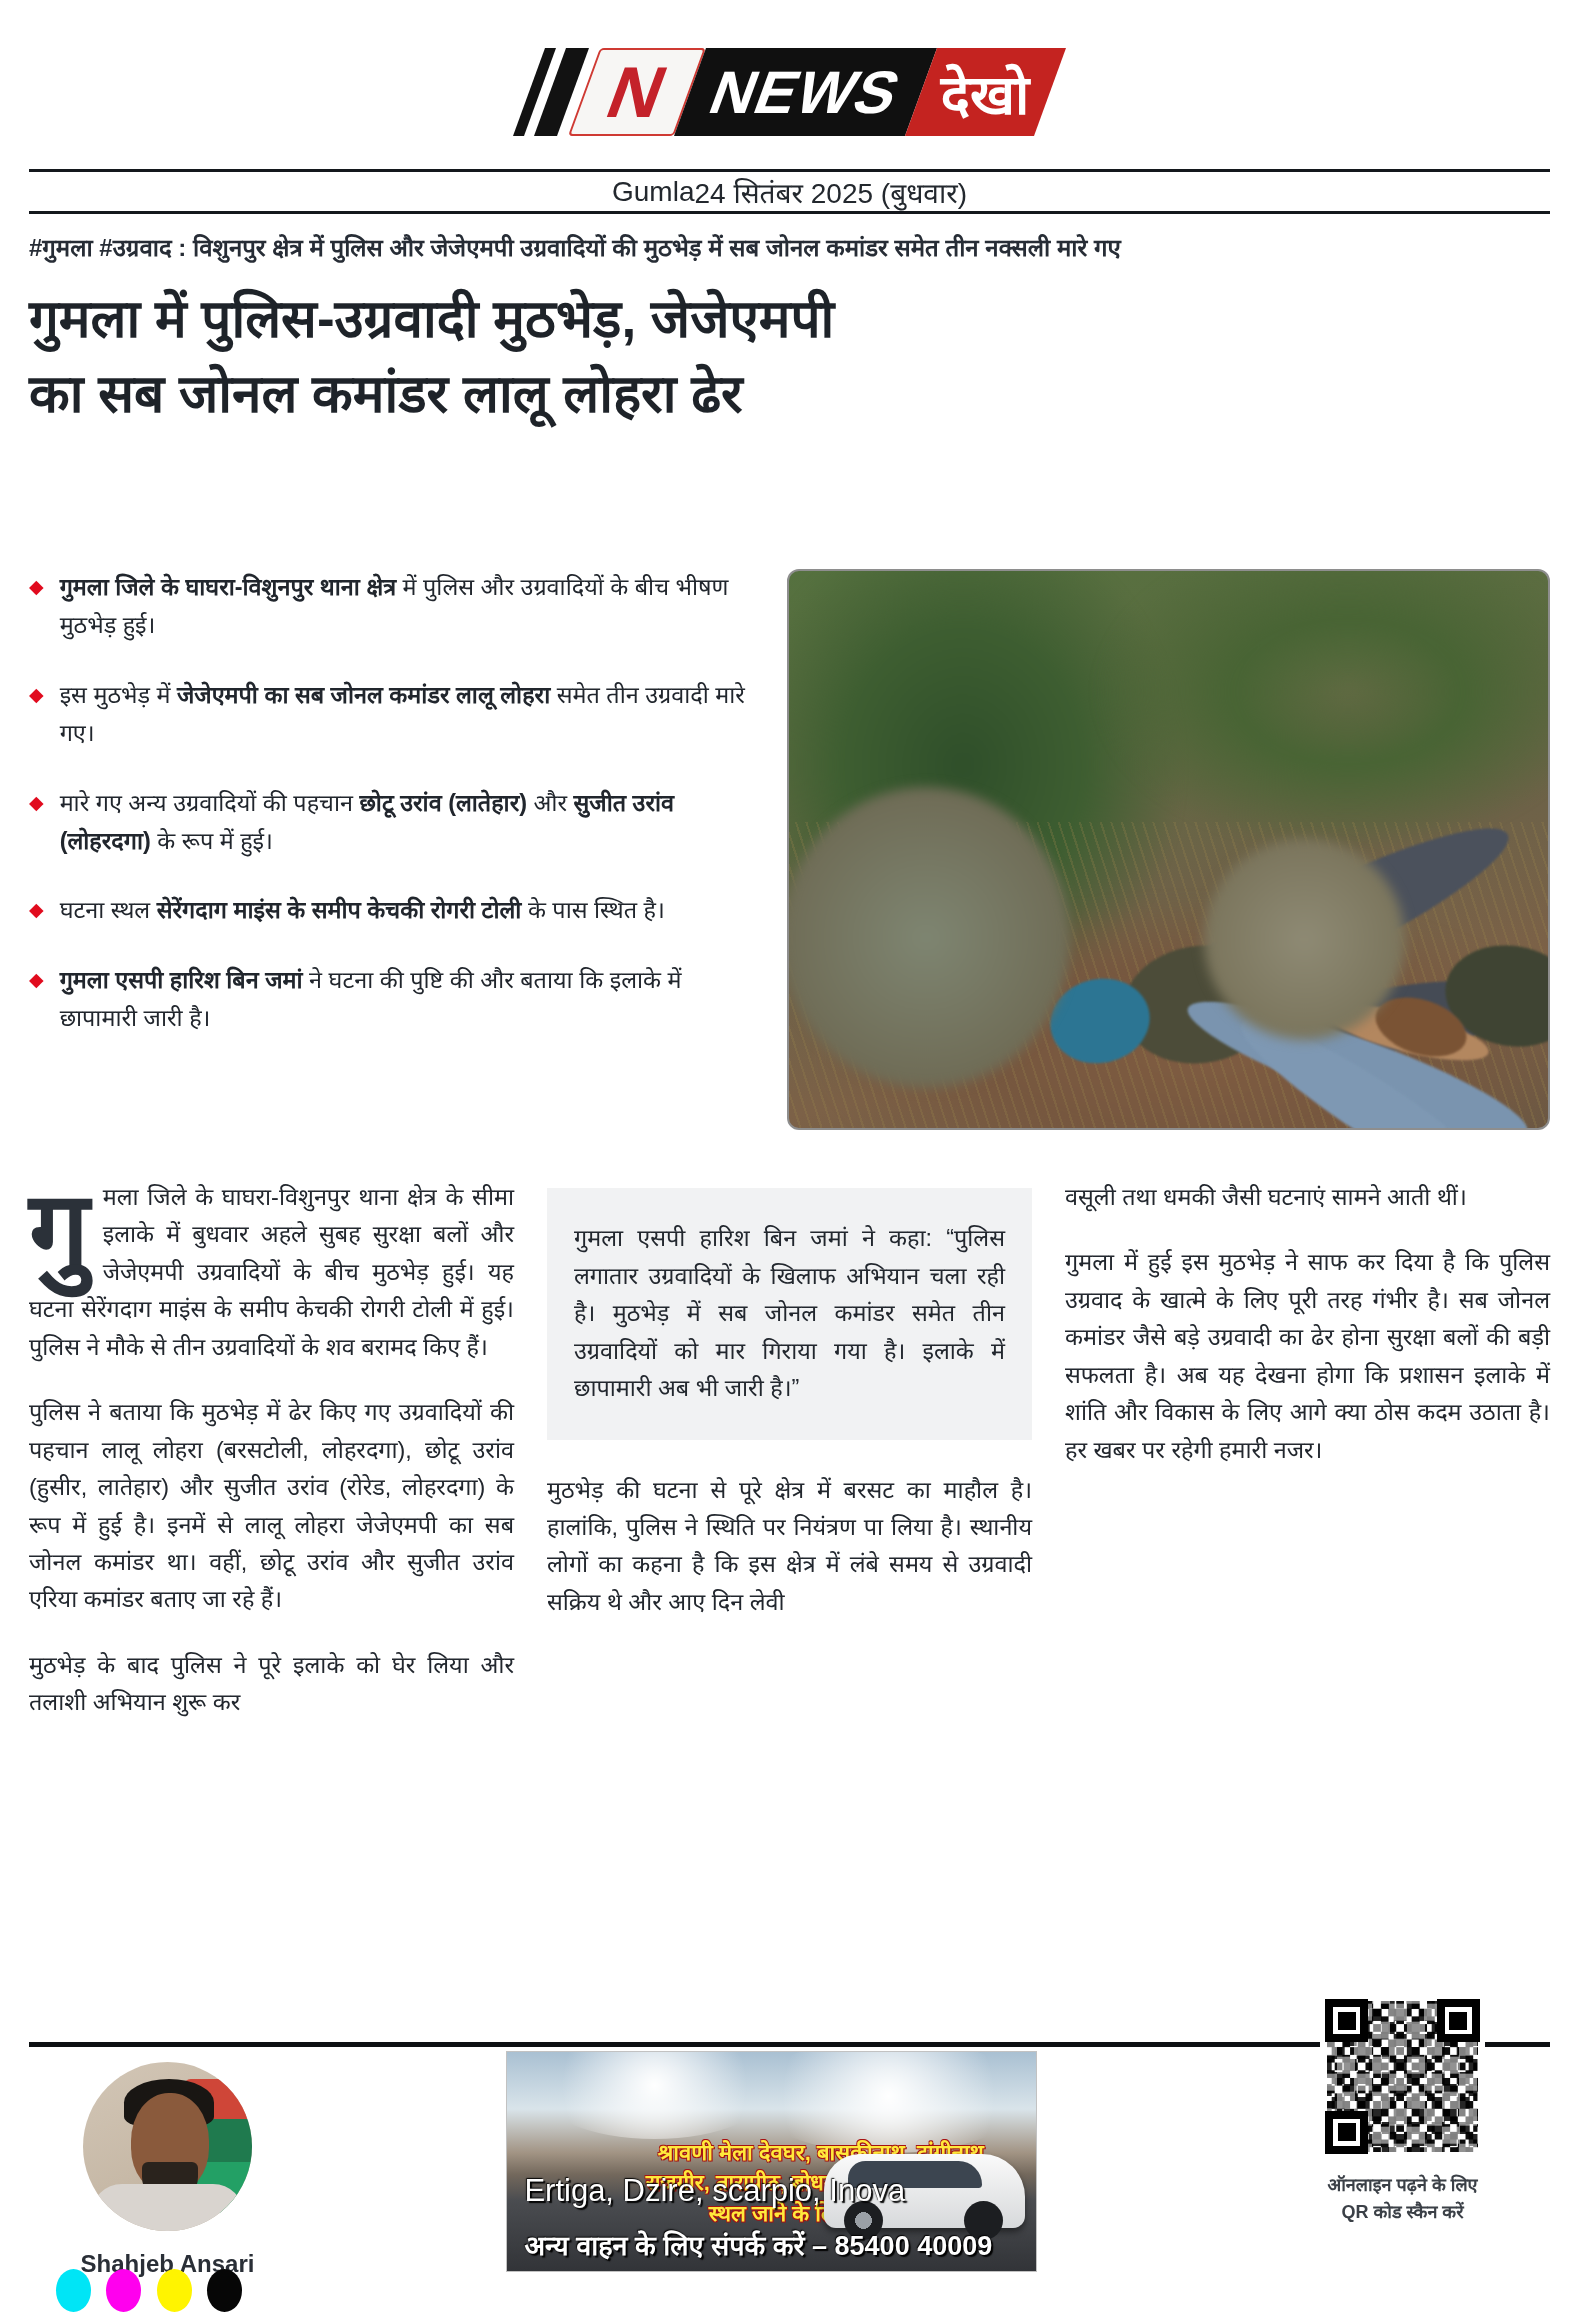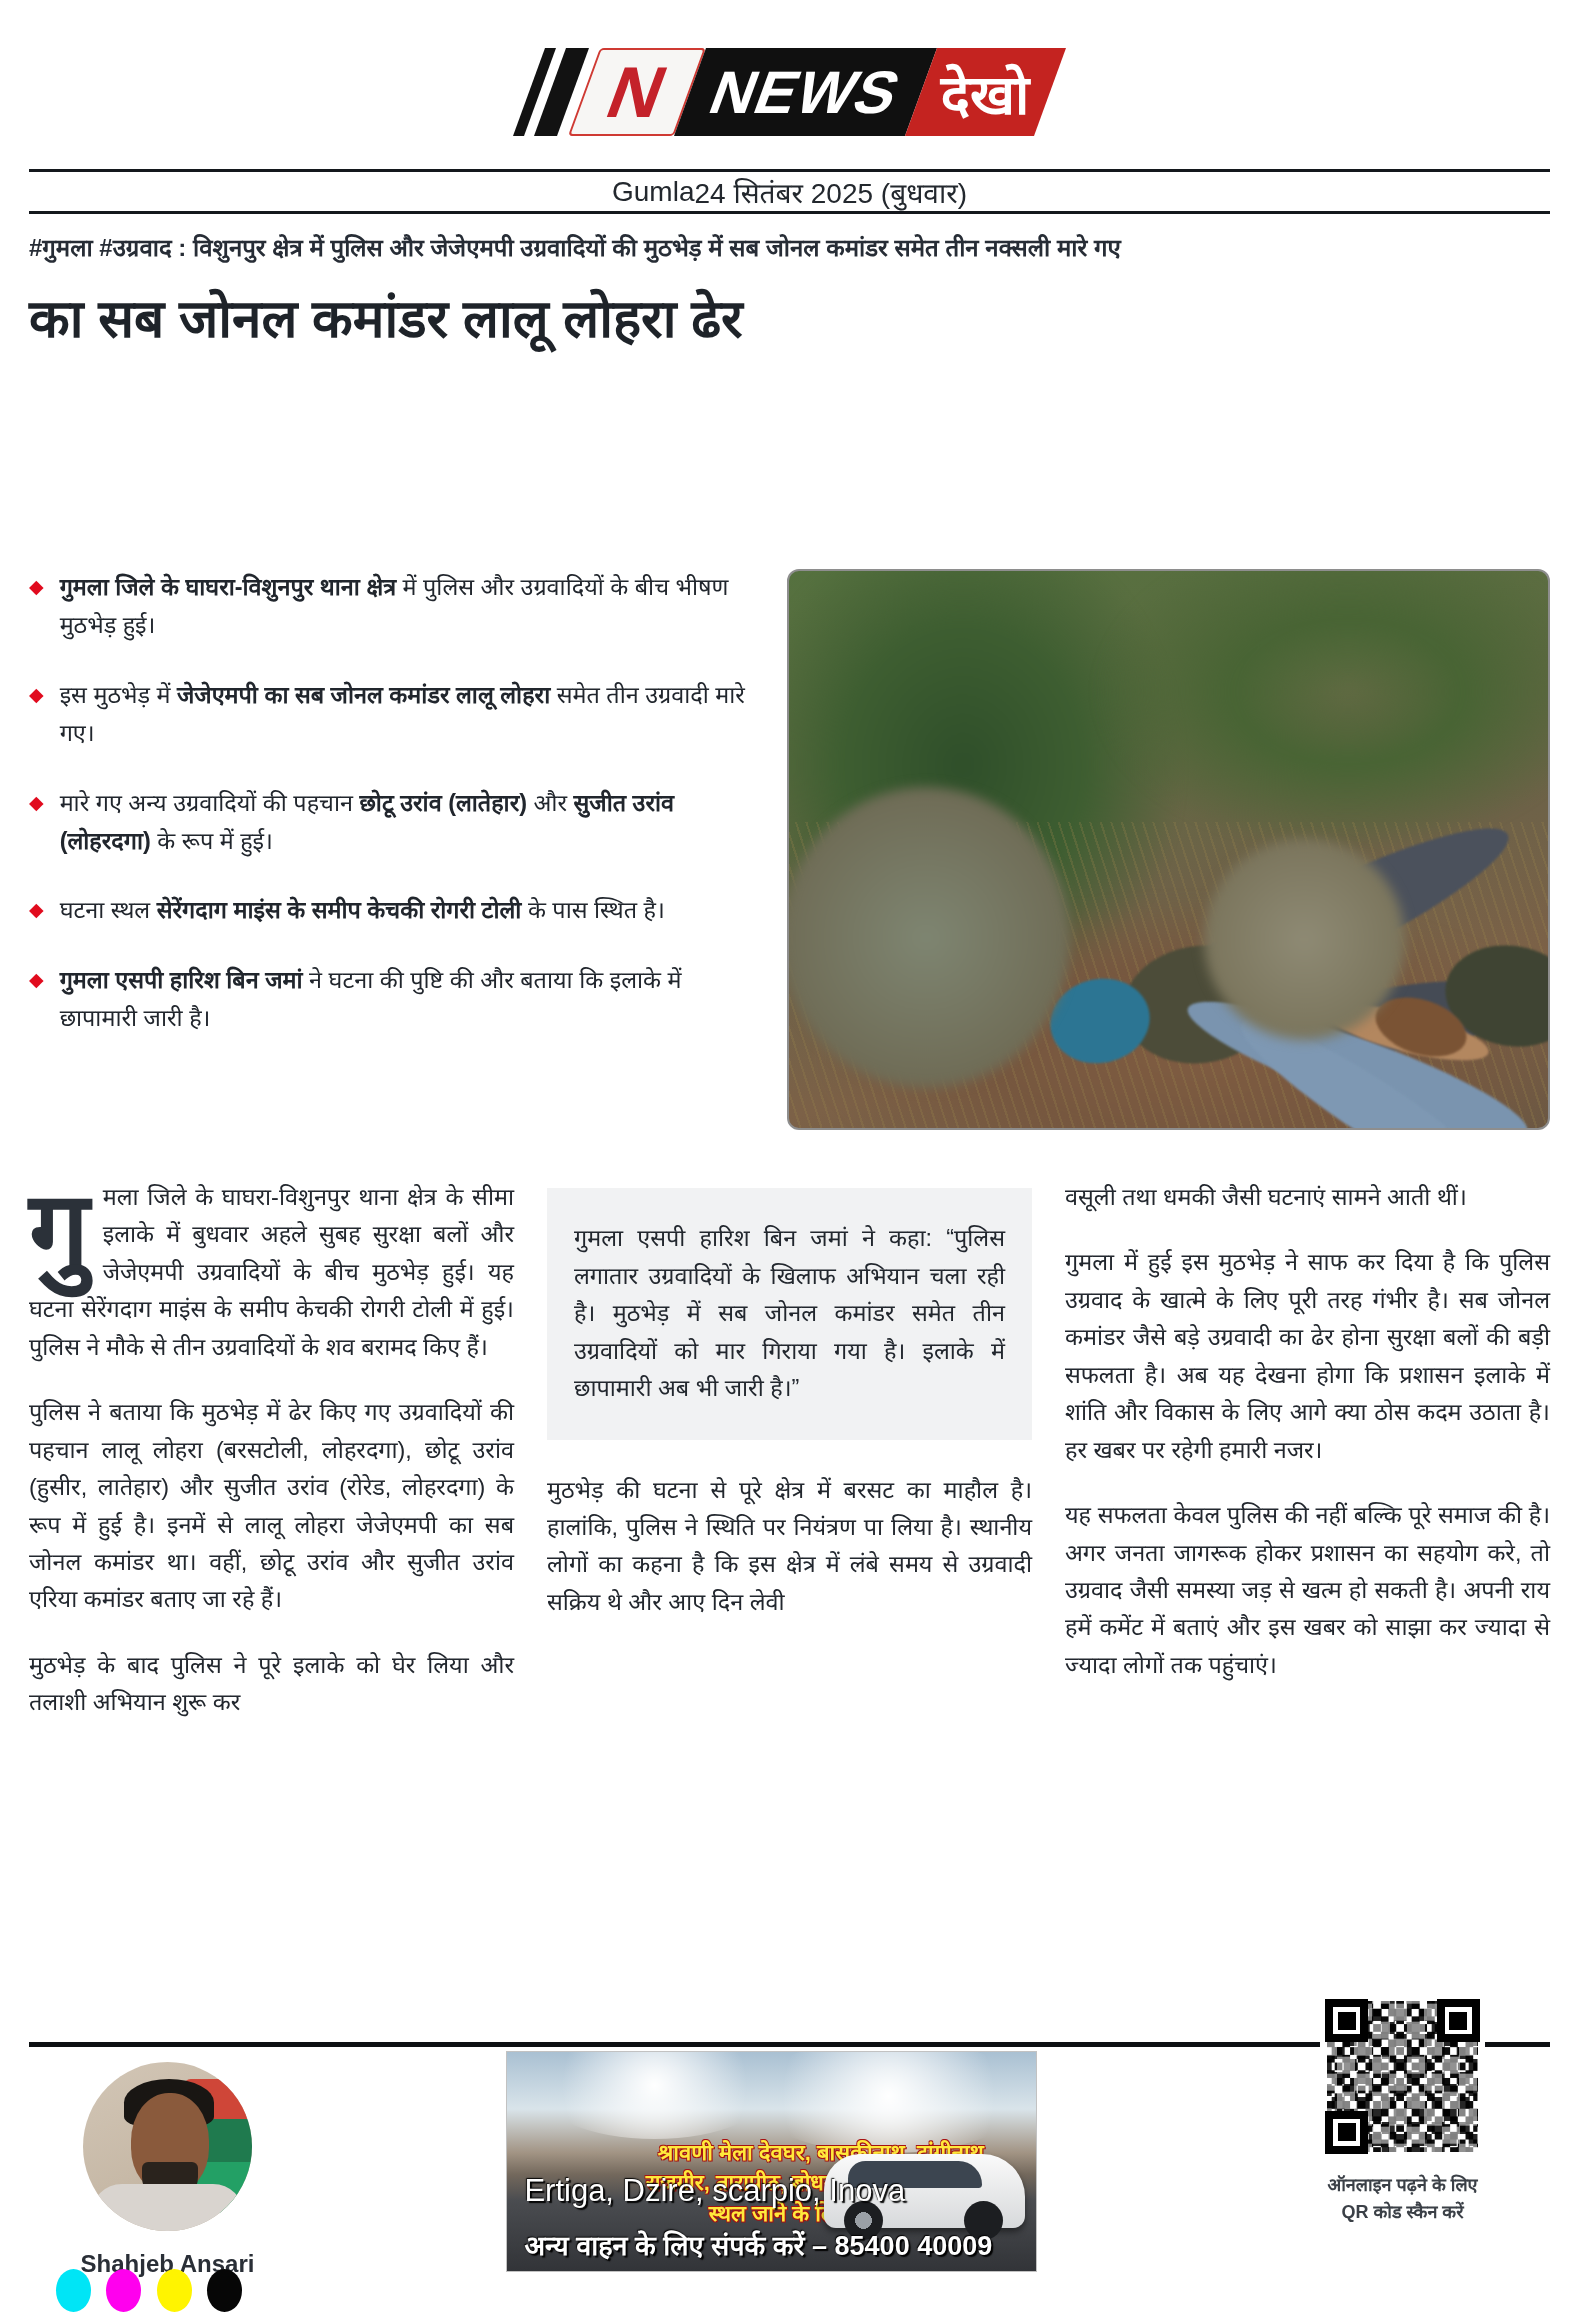--- a/index.html
+++ b/index.html
@@ -141,20 +141,21 @@
 
   <div class="rule rule-top"></div>
   <div class="meta-row">
     <span class="loc">Gumla</span>
     <span class="date">24 सितंबर 2025 (बुधवार)</span>
   </div>
   <div class="rule rule-mid"></div>
 
   <div class="kicker">#गुमला #उग्रवाद : विशुनपुर क्षेत्र में पुलिस और जेजेएमपी उग्रवादियों की मुठभेड़ में सब जोनल कमांडर समेत तीन नक्सली मारे गए</div>
   <h1 class="headline">
+    <span>गुमला में पुलिस-उग्रवादी मुठभेड़, जेजेएमपी</span>
     <span>का सब जोनल कमांडर लालू लोहरा ढेर</span>
   </h1>
 
   <div class="content-top">
     <ul class="bullets">
       <li>
           <span class="dia">◆</span>
           <span><span class="b">गुमला जिले के घाघरा-विशुनपुर थाना क्षेत्र</span><span> में पुलिस और उग्रवादियों के बीच भीषण मुठभेड़ हुई।</span></span>
         </li>
       <li>
@@ -202,21 +203,20 @@
     </div>
     <div class="col">
       <div class="quote">
         <p>गुमला एसपी हारिश बिन जमां ने कहा: “पुलिस लगातार उग्रवादियों के खिलाफ अभियान चला रही है। मुठभेड़ में सब जोनल कमांडर समेत तीन उग्रवादियों को मार गिराया गया है। इलाके में छापामारी अब भी जारी है।”</p>
       </div>
       <p>मुठभेड़ की घटना से पूरे क्षेत्र में बरसट का माहौल है। हालांकि, पुलिस ने स्थिति पर नियंत्रण पा लिया है। स्थानीय लोगों का कहना है कि इस क्षेत्र में लंबे समय से उग्रवादी सक्रिय थे और आए दिन लेवी</p>
     </div>
     <div class="col">
       <p>वसूली तथा धमकी जैसी घटनाएं सामने आती थीं।</p>
       <p>गुमला में हुई इस मुठभेड़ ने साफ कर दिया है कि पुलिस उग्रवाद के खात्मे के लिए पूरी तरह गंभीर है। सब जोनल कमांडर जैसे बड़े उग्रवादी का ढेर होना सुरक्षा बलों की बड़ी सफलता है। अब यह देखना होगा कि प्रशासन इलाके में शांति और विकास के लिए आगे क्या ठोस कदम उठाता है। हर खबर पर रहेगी हमारी नजर।</p>
-      <p>यह सफलता केवल पुलिस की नहीं बल्कि पूरे समाज की है। अगर जनता जागरूक होकर प्रशासन का सहयोग करे, तो उग्रवाद जैसी समस्या जड़ से खत्म हो सकती है। अपनी राय हमें कमेंट में बताएं और इस खबर को साझा कर ज्यादा से ज्यादा लोगों तक पहुंचाएं।</p>
     </div>
   </div>
 
   <div class="rule rule-foot"></div>
 
   <div class="author">
     <div class="avatar">
       <div class="poster"></div>
       <div class="hair"></div>
       <div class="face"></div>

